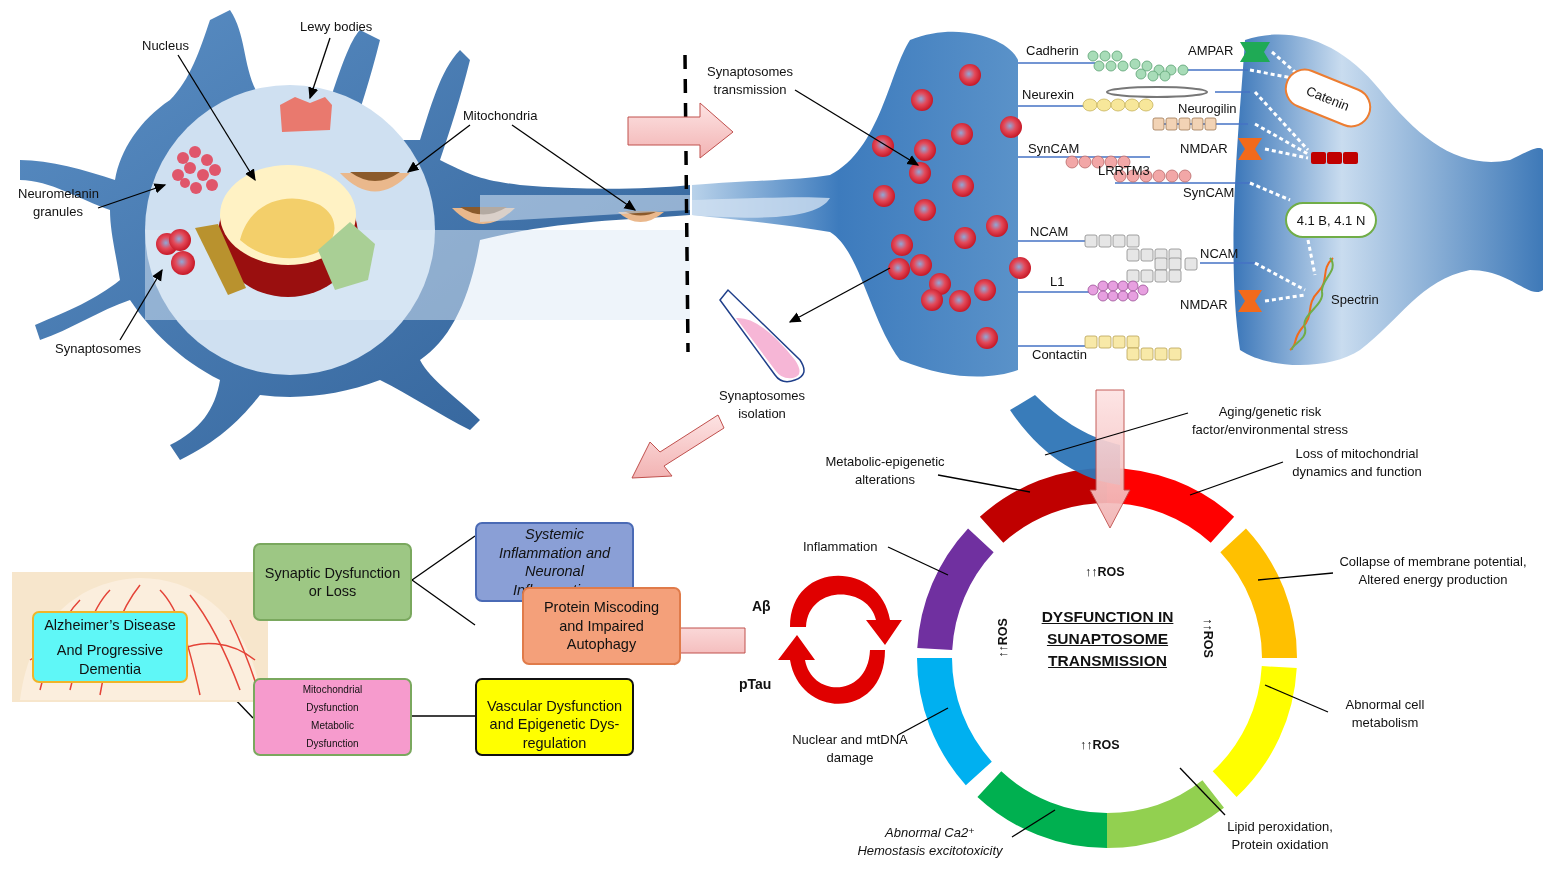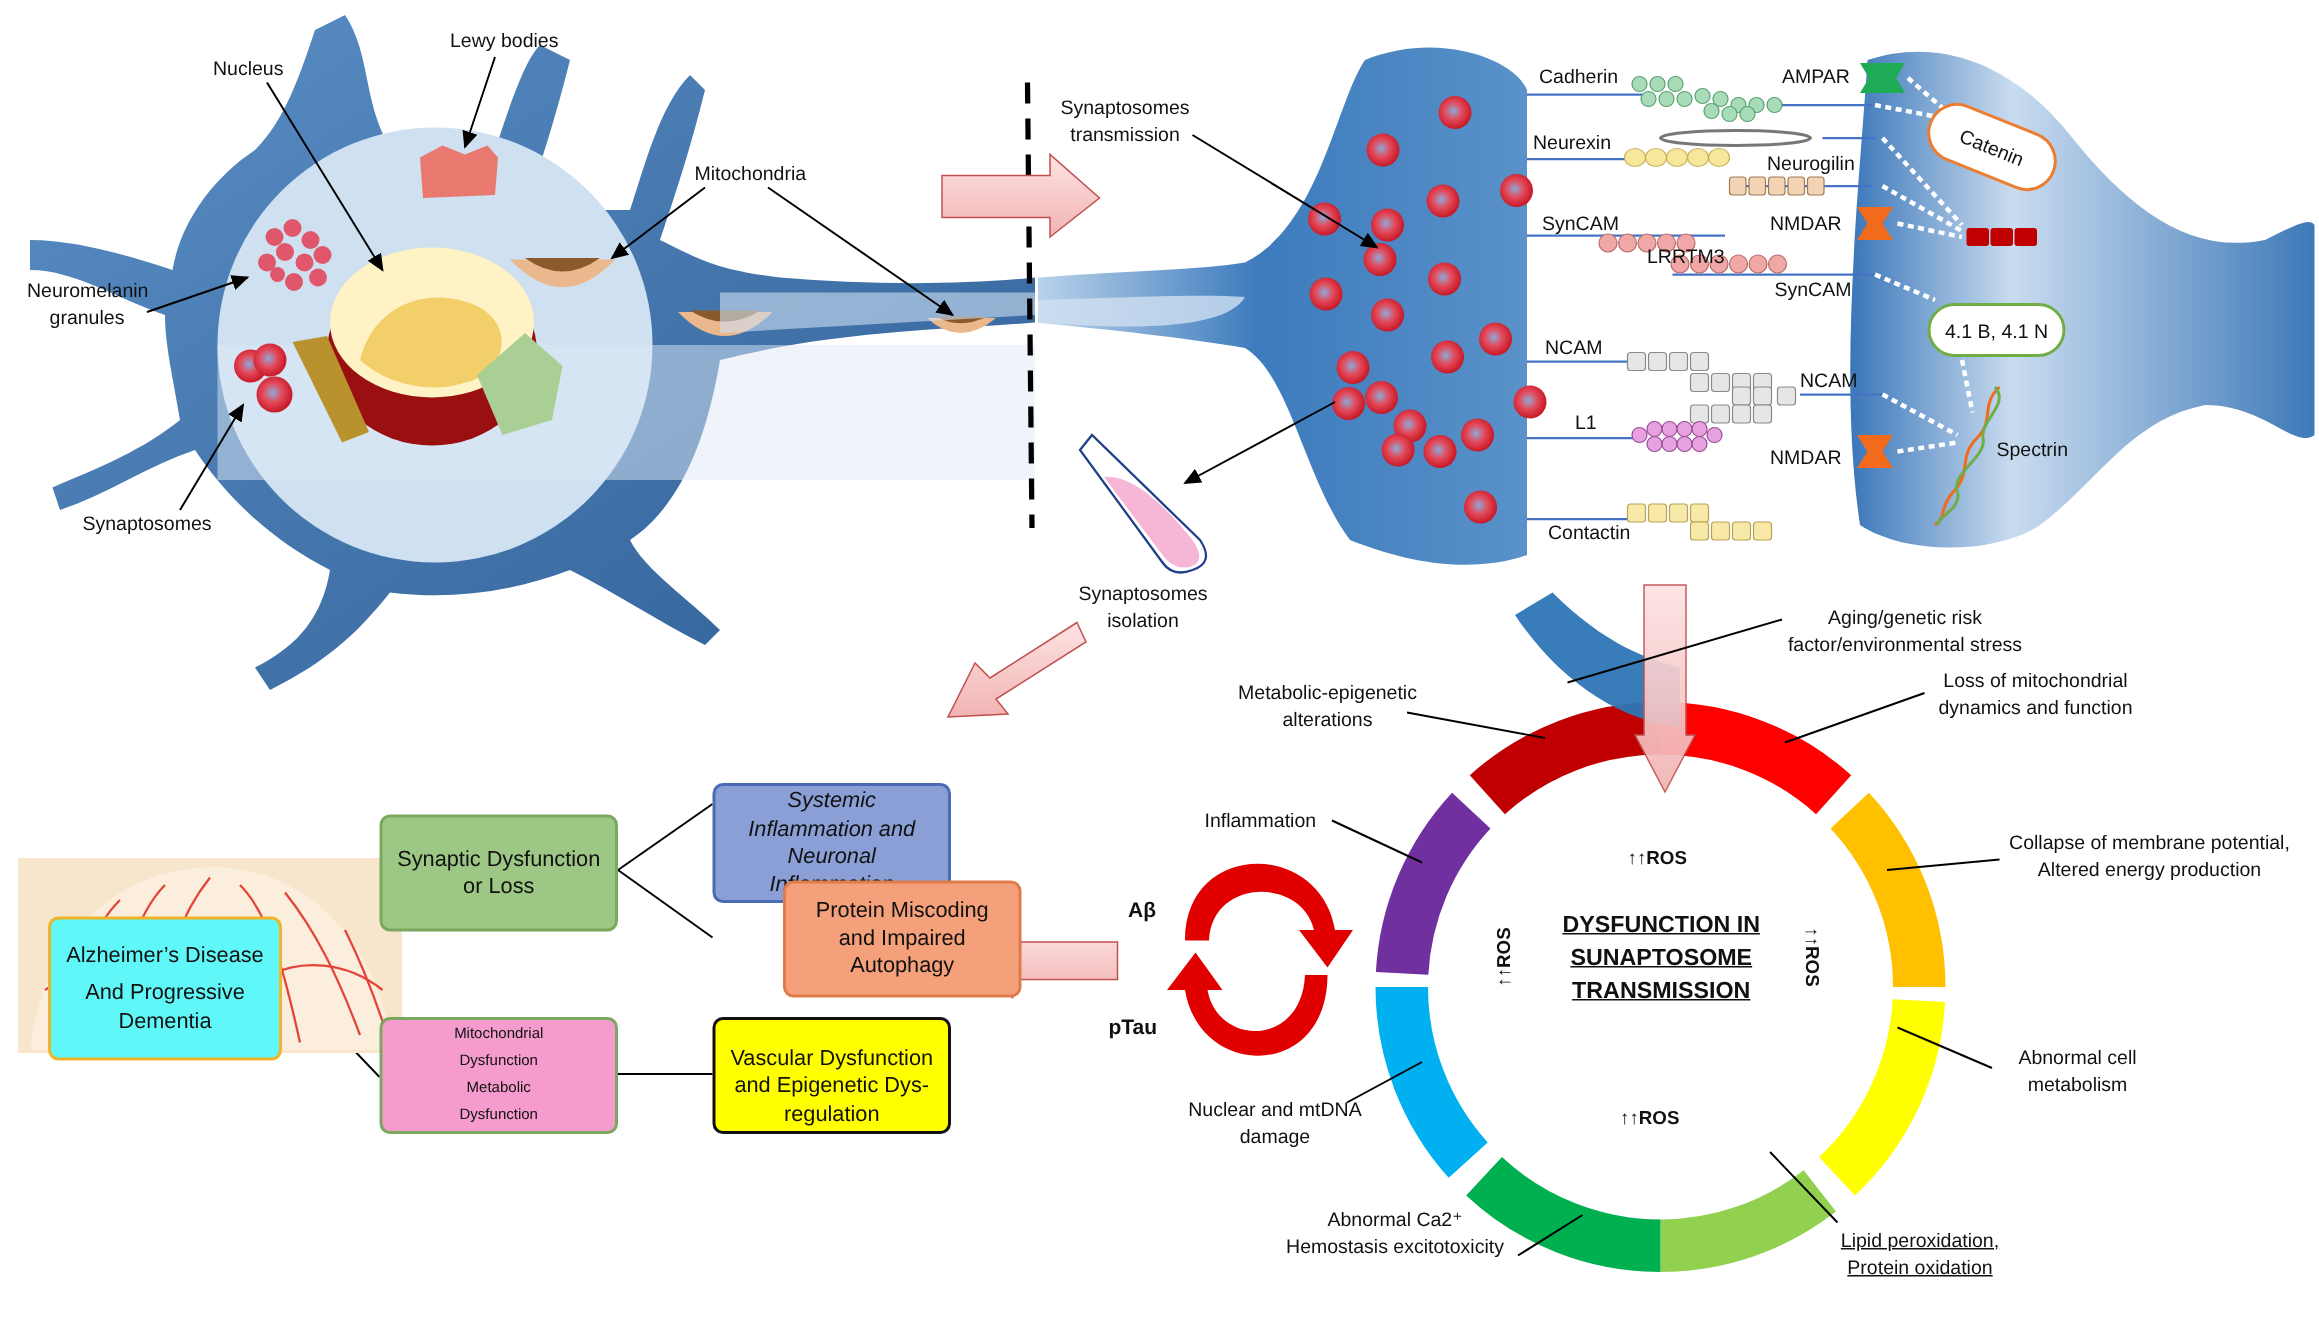--- a/index.html
+++ b/index.html
@@ -361,21 +361,21 @@
 <div class="lbl" style="left:1200px;top:245px;">NCAM</div>
 <div class="lbl" style="left:1180px;top:296px;">NMDAR</div>
 <div class="pill" style="left:1283px;top:78px;width:90px;height:40px;border:2px solid #ed7d31;border-radius:22px;transform:rotate(22deg);">
     <span>Catenin</span>
   </div>
 <div class="pill" style="left:1285px;top:202px;width:92px;height:36px;border:2px solid #70ad47;border-radius:18px;">
     <span>4.1 B, 4.1 N</span>
   </div>
 <div class="lbl" style="left:1331px;top:291px;">Spectrin</div>
 
-<div class="box" style="left:32px;top:611px;width:156px;height:96px;background:#5ff7f7;border:2px solid #f0b429;">
+<div class="box" style="left:32px;top:611px;width:156px;height:72px;background:#5ff7f7;border:2px solid #f0b429;">
   <div>
       <div>Alzheimer’s Disease</div>
       <div style="margin-top:7px">And Progressive</div>
       <div>Dementia</div>
     </div>
 </div>
 <div class="box" style="left:253px;top:543px;width:159px;height:78px;background:#9dc784;border:2px solid #7aa85e;">
   <div>
       <div>Synaptic Dysfunction</div>
       <div>or Loss</div>
@@ -421,25 +421,25 @@
     <div>dynamics and function</div>
   </div>
 <div class="lbl c" style="left:1318px;top:553px;width:230px;">
     <div>Collapse of membrane potential,</div>
     <div>Altered energy production</div>
   </div>
 <div class="lbl c" style="left:1320px;top:696px;width:130px;">
     <div>Abnormal cell</div>
     <div>metabolism</div>
   </div>
-<div class="lbl c" style="left:1205px;top:818px;width:150px;text-decoration:underline;">
+<div class="lbl c" style="left:1205px;top:818px;width:150px;">
     <div>Lipid peroxidation,</div>
     <div>Protein oxidation</div>
   </div>
-<div class="lbl c" style="left:840px;top:804px;width:180px;">
+<div class="lbl c" style="left:840px;top:824px;width:180px;font-style:italic;">
     <div>Abnormal Ca2⁺</div>
     <div>Hemostasis excitotoxicity</div>
   </div>
 <div class="lbl c" style="left:780px;top:731px;width:140px;">
     <div>Nuclear and mtDNA</div>
     <div>damage</div>
   </div>
 <div class="lbl" style="left:803px;top:538px;">Inflammation</div>
 <div class="lbl c" style="left:805px;top:453px;width:160px;">
     <div>Metabolic-epigenetic</div>

